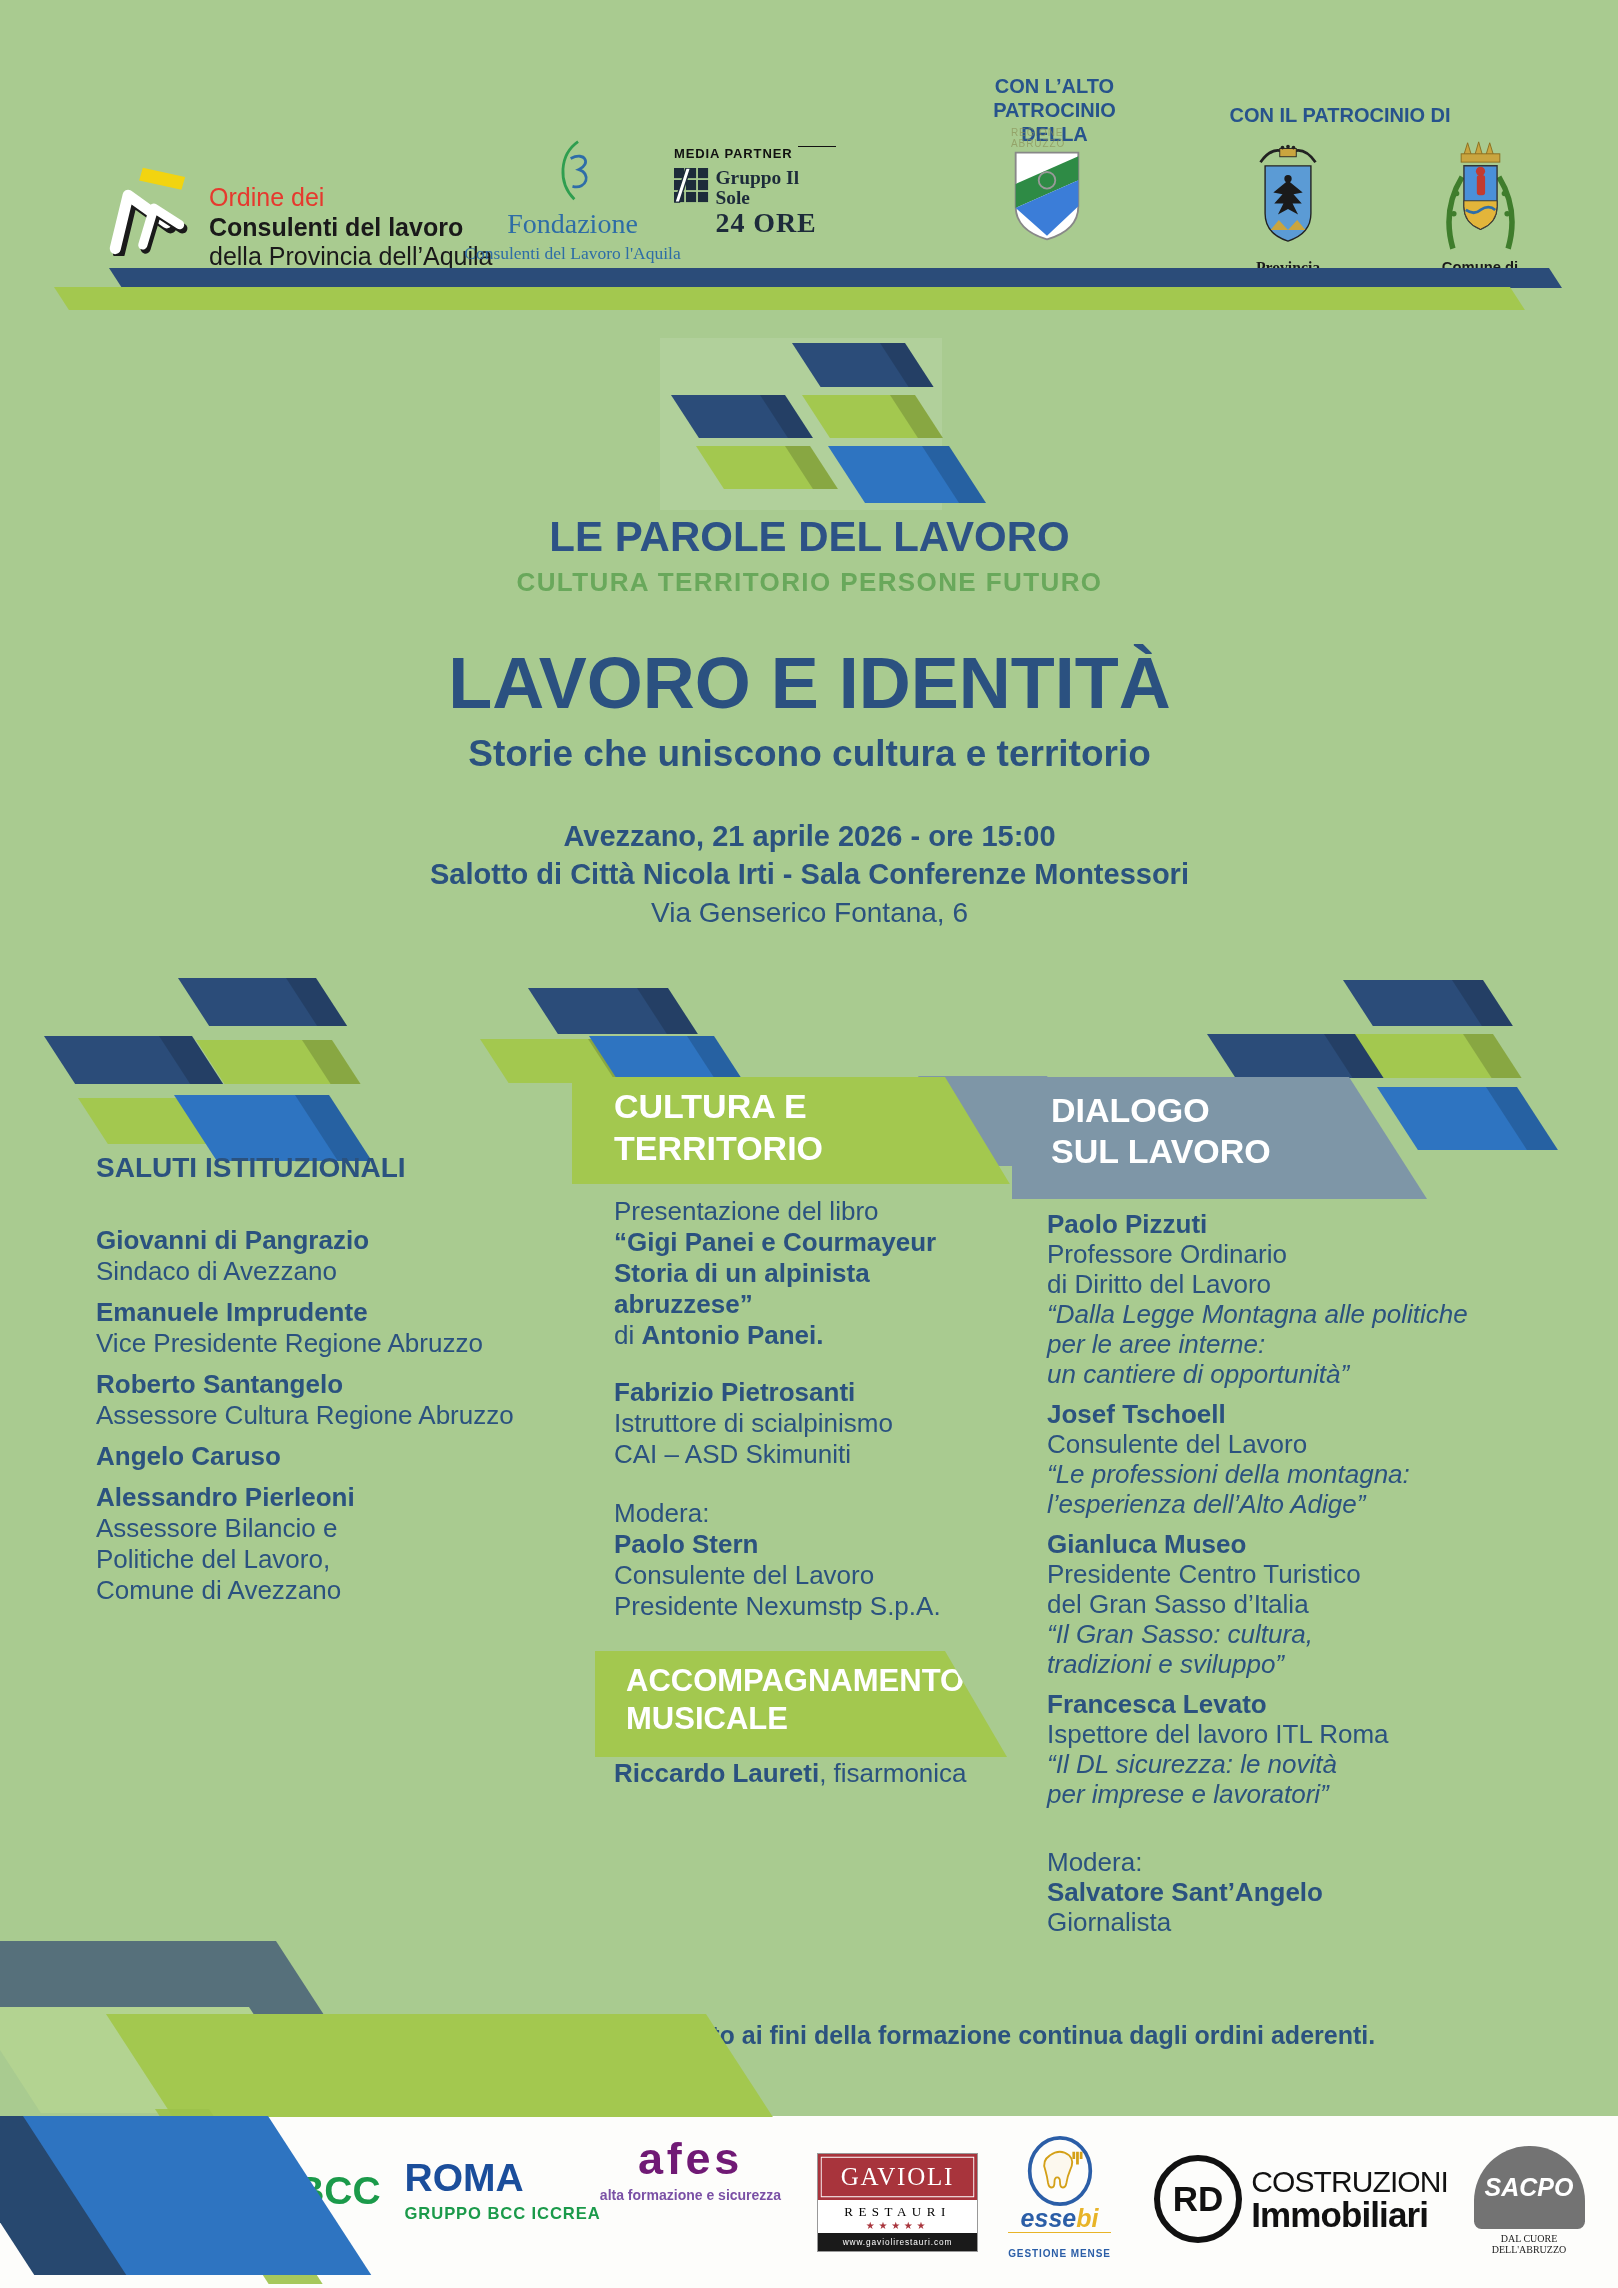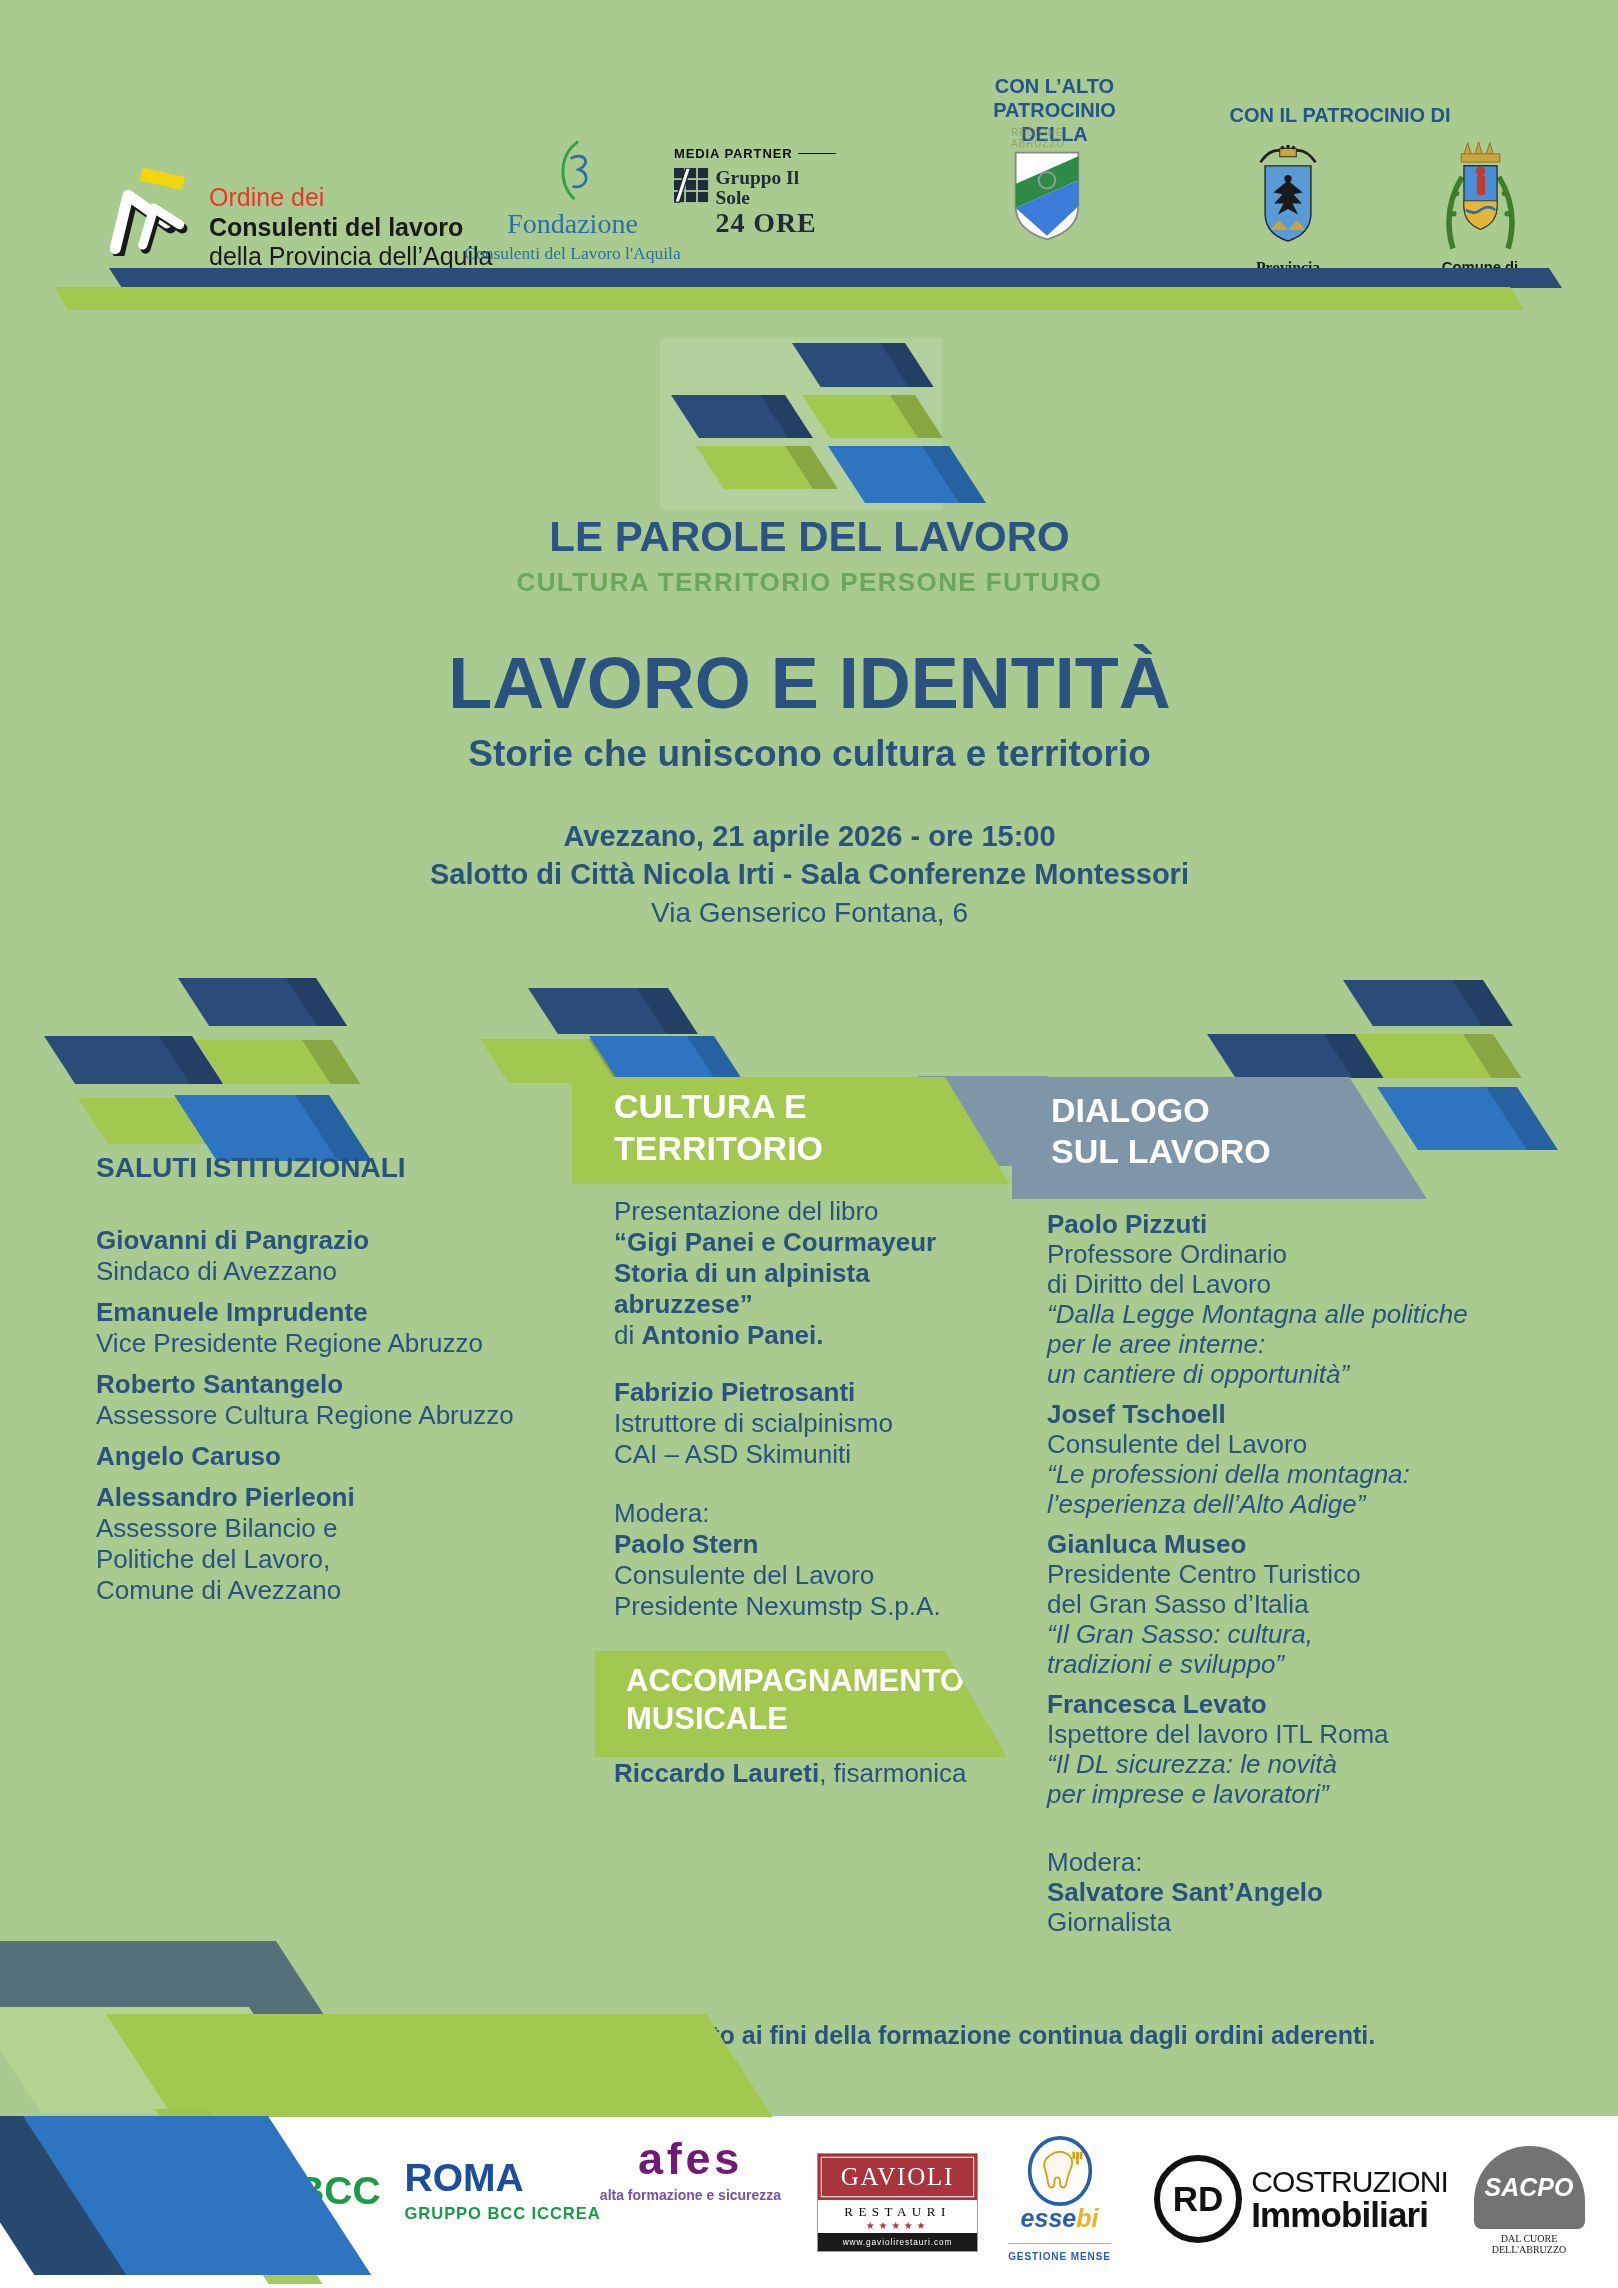--- a/index.html
+++ b/index.html
@@ -73,21 +73,21 @@
       <svg width="41" height="65" viewBox="0 0 44 70">
         <path d="M24,66 C6,48 8,18 28,4" fill="none" stroke="#2f9e4f" stroke-width="3"></path>
         <path d="M20,22 C36,14 42,28 29,34 C42,38 38,56 22,52" fill="none" stroke="#2e6da8" stroke-width="3"></path>
       </svg>
     </div>
     <div class="serif" style="font-size:28px;color:#2e6da6;margin-top:1.8px;">Fondazione</div>
     <div class="serif" style="font-size:17.5px;color:#2e6da6;margin-top:3.7px;">Consulenti del Lavoro l'Aquila</div>
   </div>
 
   <div class="abs" style="left:674px;top:146px;width:162px;">
-    <div style="display:flex;align-items:center;gap:5.5px;">
+    <div style="display:flex;gap:5.5px;">
       <span style="font-size:13px;font-weight:bold;color:#111;letter-spacing:0.9px;">MEDIA PARTNER</span>
       <span style="flex:1;border-top:0.9px solid #111;"></span>
     </div>
     <div style="display:flex;align-items:flex-start;gap:6.5px;margin-top:6.5px;">
       <span>
         <svg width="35" height="35" viewBox="0 0 38 38">
           <g fill="#1d2b3a">
             <rect x="0" y="0" width="11" height="11"></rect>
               <rect x="13" y="0" width="11" height="11"></rect>
               <rect x="26" y="0" width="11" height="11"></rect>
@@ -335,21 +335,21 @@
       <span>
         <svg width="68" height="72" viewBox="0 0 74 78">
           <ellipse cx="37" cy="39" rx="33" ry="36" fill="none" stroke="#2b5ea7" stroke-width="4"></ellipse>
           <path d="M26,22 q11,-8 21,0 q6,6 1,16 q-3,7 -4,14 q-1,5 -4,5 q-3,0 -3,-6 q0,-5 -3,-5 q-3,0 -3,5 q0,6 -3,6 q-3,0 -4,-5 q-1,-7 -3,-14 q-4,-10 5,-16 z" fill="#fcf8ee" stroke="#d4a017" stroke-width="2"></path>
           <path d="M56,18 v14 M52,18 v8 M60,18 v8" stroke="#d4a017" stroke-width="3" fill="none"></path>
         </svg>
       </span>
       <div style="line-height:1;margin-top:-3.7px;">
         <span class="b i" style="font-size:25px;color:#2b5ea7;">esse</span><span class="b i" style="font-size:25px;color:#e8b427;">bi</span>
       </div>
-      <div class="b" style="font-size:10px;color:#2b5ea7;letter-spacing:0.9px;border-top:1.8px solid #e8b427;display:inline-block;padding-top:7px;margin-top:12px;">GESTIONE MENSE</div>
+      <div class="b" style="font-size:10px;color:#2b5ea7;letter-spacing:0.9px;border-top:1.8px solid #e8b427;display:inline-block;padding-top:15px;margin-top:1px;">GESTIONE MENSE</div>
     </div>
 
     <div class="sponsor" style="left:1154px;top:39px;display:flex;align-items:center;gap:9.2px;">
       <span style="width:76px;height:76px;border:6.5px solid #111;border-radius:50%;display:flex;align-items:center;justify-content:center;
                    font-size:35px;font-weight:bold;color:#111;">RD</span>
       <span style="line-height:1;color:#111;">
         <div style="font-size:30px;letter-spacing:-0.9px;">COSTRUZIONI</div>
         <div class="b" style="font-size:35px;letter-spacing:-0.9px;">Immobiliari</div>
       </span>
     </div>

